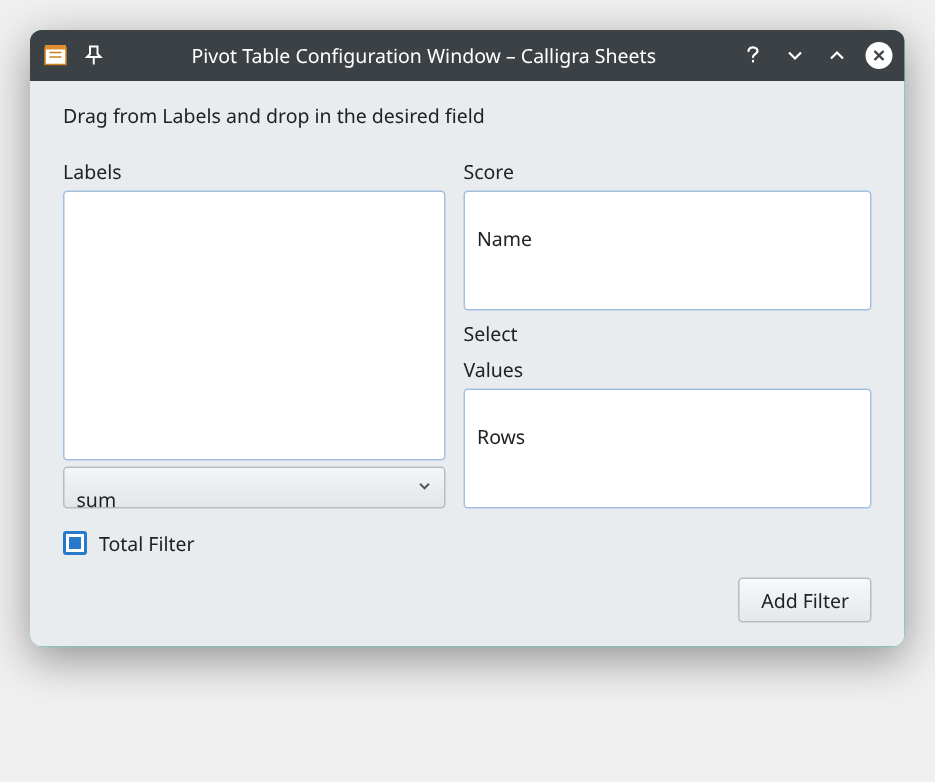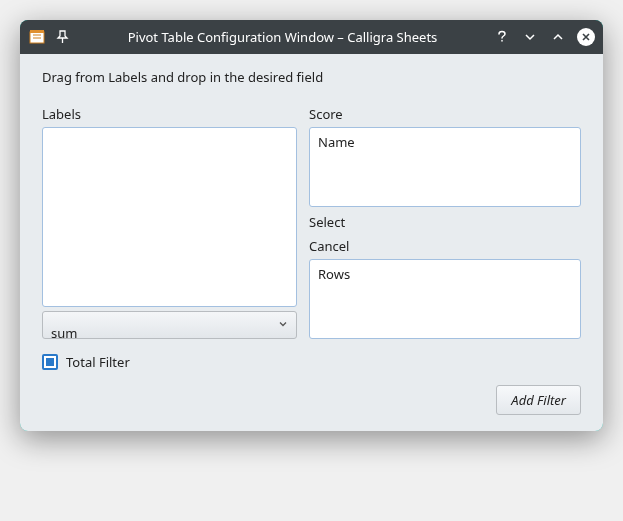--- a/index.html
+++ b/index.html
@@ -45,21 +45,21 @@
     .cols { display: flex; gap: 12px; }
     .col-left { width: 255px; }
     .col-right { flex: 1; }
     .field-label { margin-bottom: 4px; margin-top: 6px; color: #222; }
     .col-left .field-label:first-child,
     .col-right .field-label:first-child { margin-top: 0; }
     .listbox {
       background: #fff;
       border: 1px solid #a3c0e0;
       border-radius: 3px;
-      padding: 4px 8px;
+      padding: 21px 8px;
       overflow: auto;
     }
     .listbox.labels { height: 180px; }
     .listbox.rows, .listbox.columns, .listbox.values { height: 80px; }
     .list-item { color: #222; line-height: 1.6; }
     .select-wrap { position: relative; margin-top: 4px; }
     .select {
       width: 100%;
       height: 28px;
       border: 1px solid #b8bcc0;
@@ -97,21 +97,20 @@
     .btn {
       height: 30px;
       padding: 0 14px;
       border: 1px solid #b8bcc0;
       border-radius: 3px;
       background: linear-gradient(#f7f9fb, #e4e8ec);
       display: flex; align-items: center; gap: 6px;
       cursor: pointer;
       font-size: 13px;
       color: #222;
-      font-style: italic;
     }
   </style>
 </head>
 <body>
 
 <div class="window">
   <div class="titlebar">
     <div class="tb-left">
       <span class="tb-icon">
         <svg width="16" height="16" viewBox="0 0 16 16">
@@ -178,21 +177,21 @@
       </div>
 
       <div class="col-right">
         <div class="field-label">Score</div>
         <div class="listbox rows" id="rows-list">
             <div class="list-item">Name</div>
           </div>
 
         <div class="field-label">Select</div>
 
-        <div class="field-label">Cancel</div>
+        <div class="field-label">Values</div>
         <div class="listbox values" id="values-list">
             <div class="list-item">Rows</div>
           </div>
       </div>
     </div>
 
     <div class="button-row">
       <div class="btn">
         <span>Add Filter</span>
       </div>

